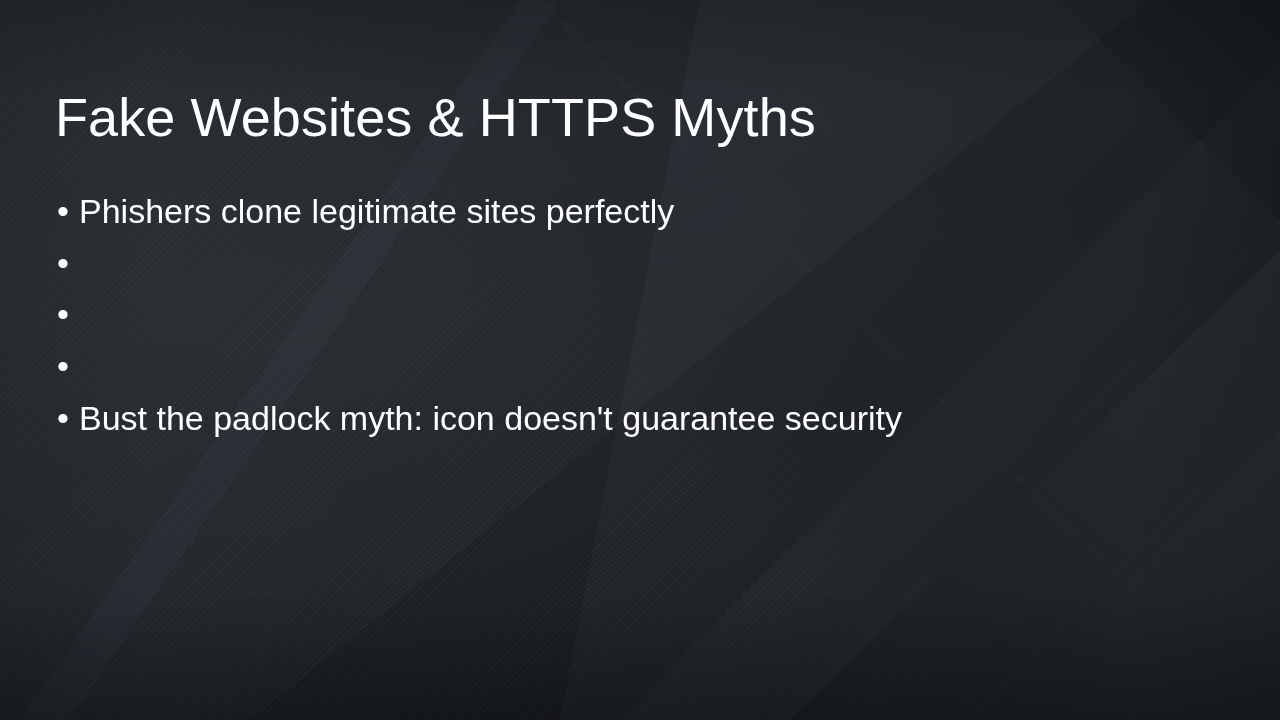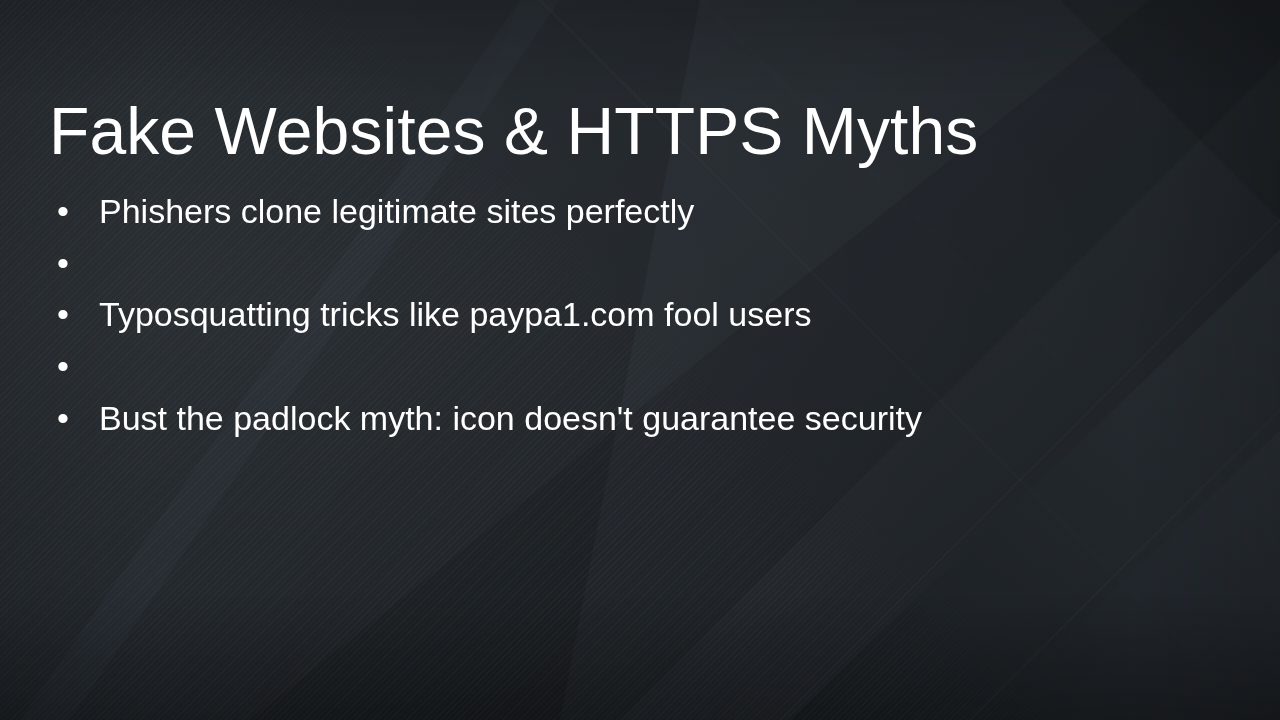--- a/index.html
+++ b/index.html
@@ -72,25 +72,25 @@
 
   
 
   #content {
     position: absolute;
     inset: 0;
   }
 
   #slide-title {
     position: absolute;
-    left: 49px;
+    left: 55px;
     top: 52px;
     width: 1120px;
     color: #ffffff;
-    font-size: 66px;
+    font-size: 54px;
     font-weight: 400;
     line-height: 1.08;
     letter-spacing: 0.1px;
     white-space: nowrap;
   }
 
   #bullet-list {
     position: absolute;
     left: 55px;
     top: 186px;
@@ -116,21 +116,20 @@
     left: 2px;
     top: 0;
     width: 18px;
     color: #ffffff;
     font-size: 34px;
     line-height: 51.7px;
   }
 
   #bullet-list li .bullet-text {
     display: inline;
-    margin-left: 20px;
   }
 </style>
 </head>
 <body>
 
 <div id="slide">
 
   <div class="bg-layer bg-base"></div>
 
   <div class="bg-layer bg-shapes">
@@ -192,21 +191,20 @@
     <ul id="bullet-list">
       <li>
         <span class="bullet-mark">•</span>
         <span class="bullet-text">Phishers clone legitimate sites perfectly</span>
       </li>
       <li>
         <span class="bullet-mark">•</span>
       </li>
       <li>
         <span class="bullet-mark">•</span>
-        <span class="bullet-text">Typosquatting tricks like paypa1.com fool users</span>
       </li>
       <li>
         <span class="bullet-mark">•</span>
       </li>
       <li>
         <span class="bullet-mark">•</span>
         <span class="bullet-text">Bust the padlock myth: icon doesn't guarantee security</span>
       </li>
     </ul>
 

